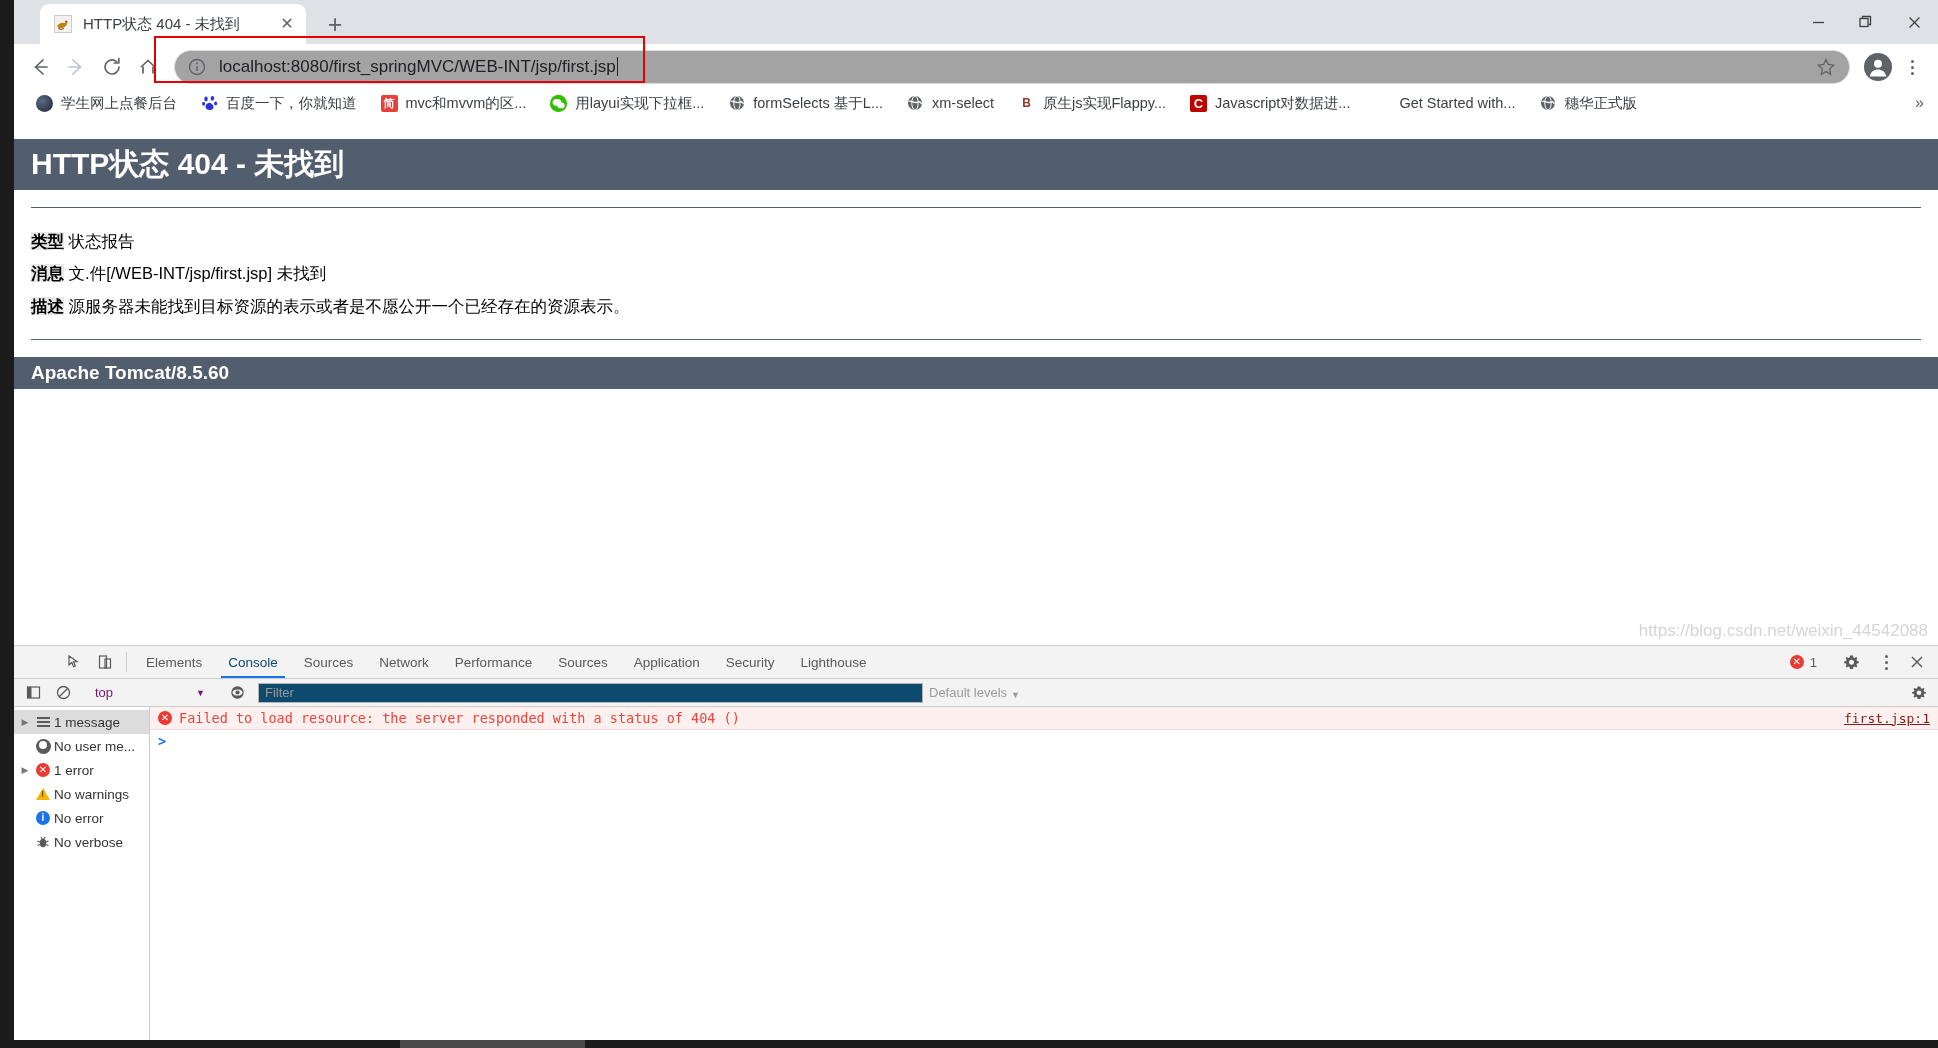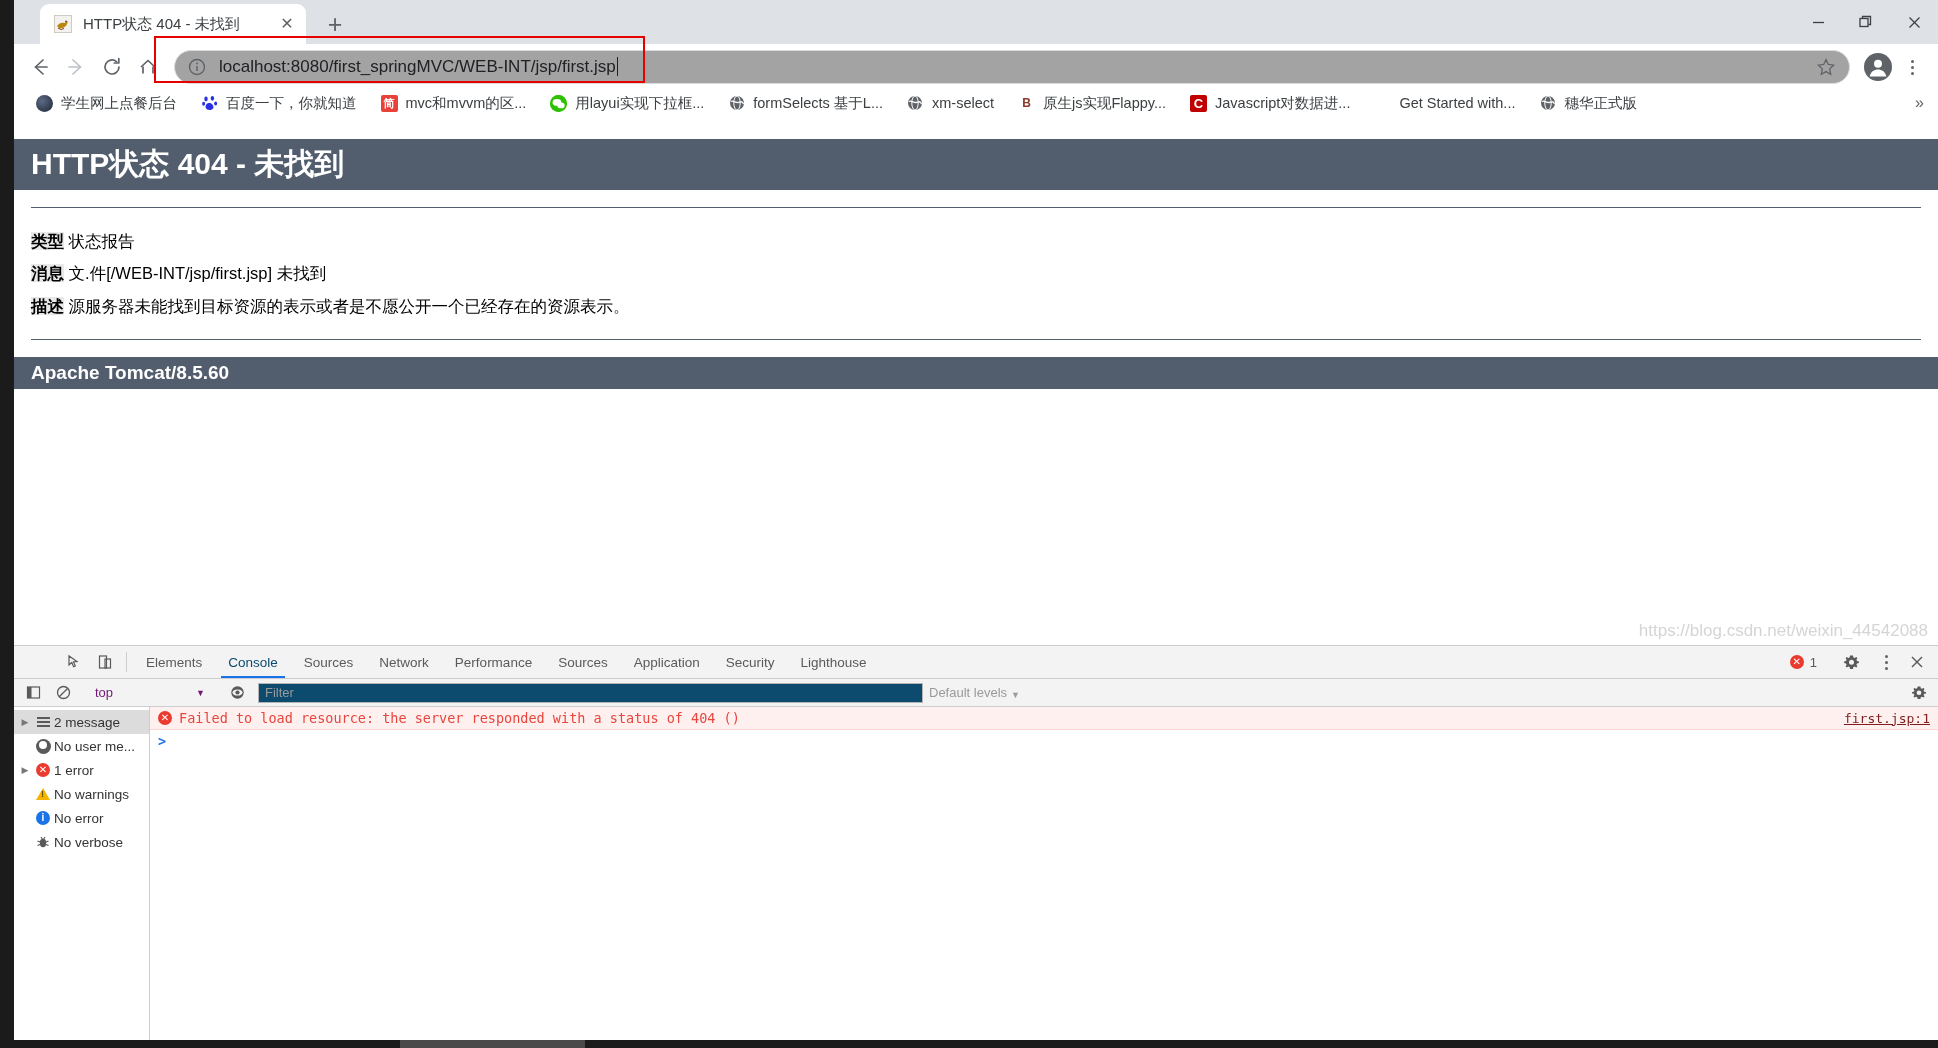--- a/index.html
+++ b/index.html
@@ -680,21 +680,21 @@
       <div class="console-sidebar">
         <div class="cs-item selected">
           <span class="cs-arrow">▶</span>
           <span class="cs-ico">
             <span class="hamburger">
                 <i></i>
                 <i></i>
                 <i></i>
               </span>
           </span>
-          <span>2 message</span>
+          <span>1 message</span>
         </div>
 
         <div class="cs-item">
           <span class="cs-arrow"></span>
           <span class="cs-ico">
             <span class="user-dot"></span>
           </span>
           <span>No user me...</span>
         </div>
 

